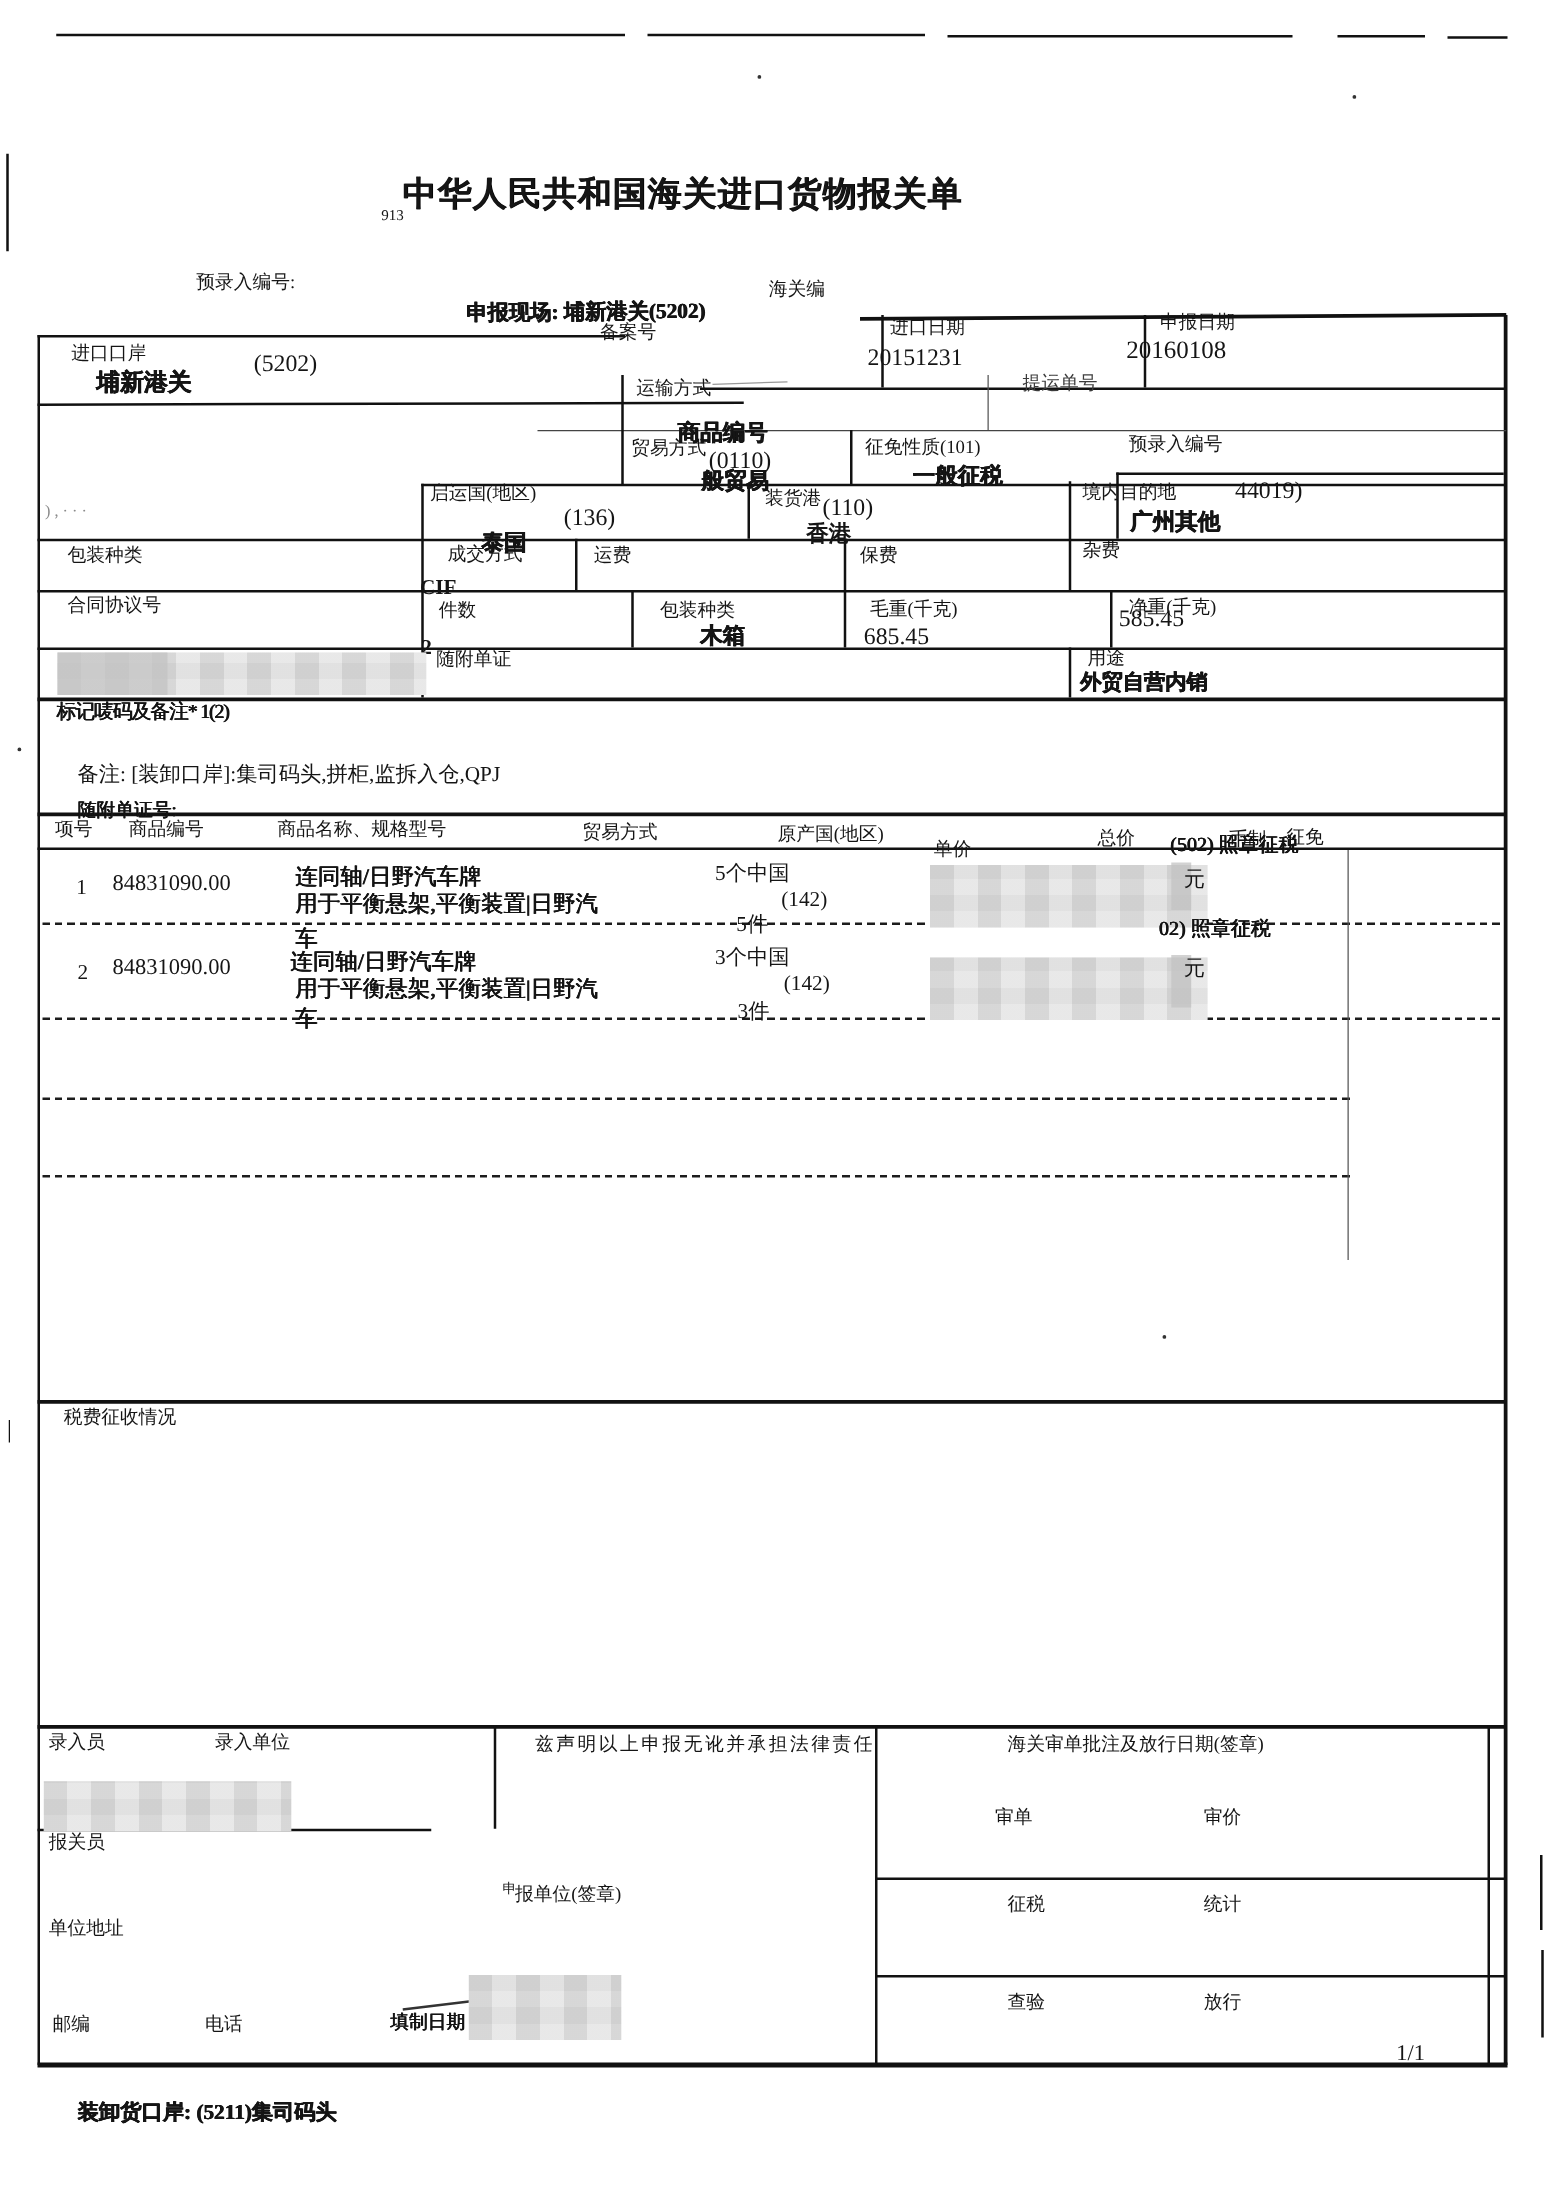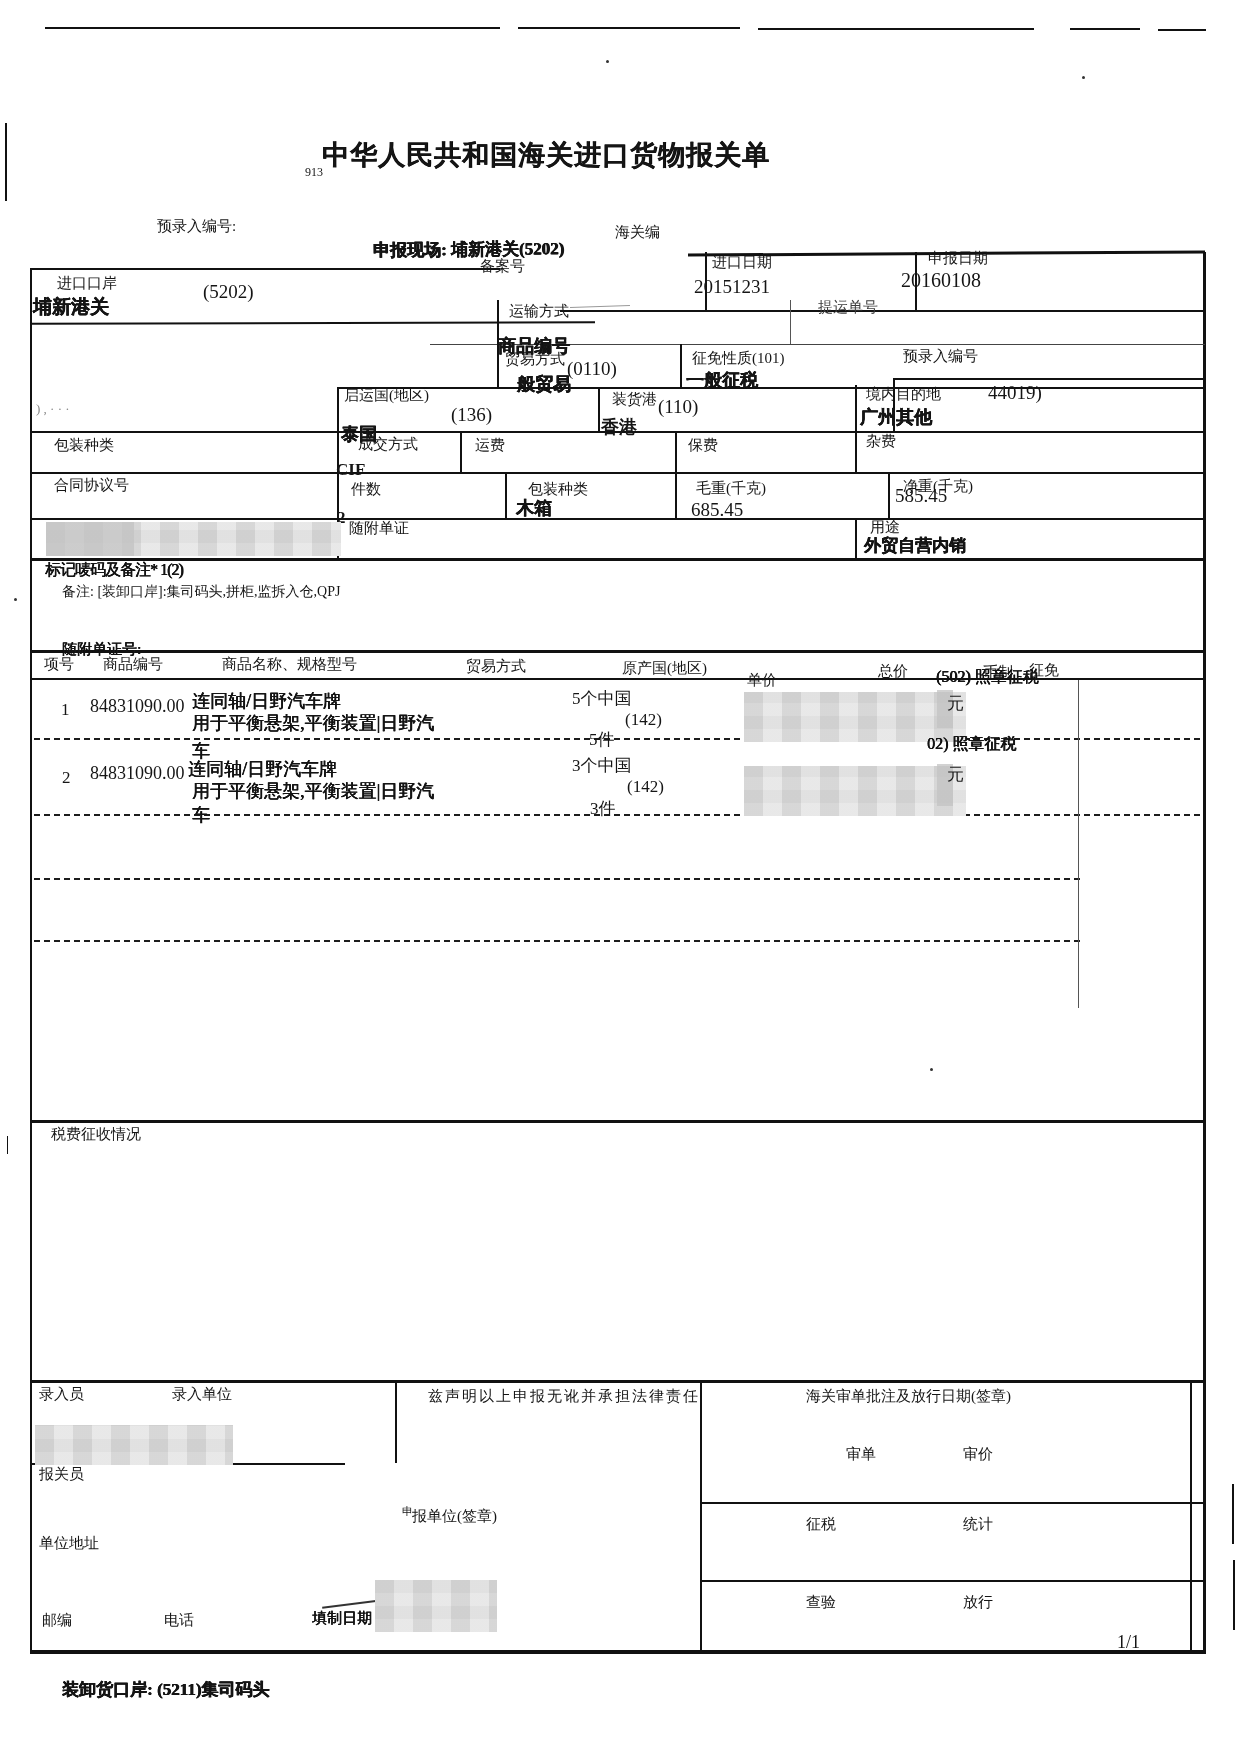--- a/index.html
+++ b/index.html
@@ -1,20 +1,20 @@
 <!DOCTYPE html>
 <html><head>
 <meta charset="utf-8">
 <style>
   html,body{margin:0;padding:0;background:#ffffff;}
   body{width:1240px;height:1754px;position:relative;overflow:hidden;
        font-family:"Liberation Serif","DejaVu Serif",serif;color:#151515;}
   .tx{position:absolute;white-space:nowrap;line-height:1.15;}
   .lbl{font-size:15px;}
-  .val{font-size:18px;font-weight:700;}
+  .val{font-size:18px;font-weight:700;margin-left:44px;}
   .num{font-size:19px;}
   .smudge{text-shadow:0 0 .5px #000, .6px 0 0 #222;}
   .hl{position:absolute;background:#111;}
   .vl{position:absolute;background:#111;}
   .dl{position:absolute;height:2px;
       background:repeating-linear-gradient(90deg,#1c1c1c 0 6px,transparent 6px 10px);}
   .mz{position:absolute;
       background-image:
         repeating-linear-gradient(90deg,rgba(190,190,190,.45) 0 19px,rgba(228,228,228,.45) 19px 38px),
         repeating-linear-gradient(0deg,#ececec 0 13px,#dfdfdf 13px 26px);}
@@ -141,21 +141,21 @@
 <div class="tx lbl" style="left:903px;top:478px">净重(千克)</div>
 <div class="tx num" style="left:895px;top:485px">585.45</div>
 
 <div class="mz" style="left:46px;top:522px;width:295px;height:34px"></div>
 <div class="mzdark" style="left:46px;top:522px;width:88px;height:34px"></div>
 <div class="tx lbl" style="left:349px;top:520px">随附单证</div>
 <div class="tx lbl" style="left:870px;top:519px">用途</div>
 <div class="tx smudge" style="left:864px;top:536px;font-size:17px;font-weight:700">外贸自营内销</div>
 
 <div class="tx smudge" style="left:45px;top:561px;font-size:16px;letter-spacing:-1px">标记唛码及备注* 1(2)</div>
-<div class="tx" style="left:62px;top:584px;font-size:14px">备注: [装卸口岸]:集司码头,拼柜,监拆入仓,QPJ</div>
+<div class="tx" style="left:62px;top:610px;font-size:17px">备注: [装卸口岸]:集司码头,拼柜,监拆入仓,QPJ</div>
 <div class="tx lbl smudge" style="left:62px;top:641px">随附单证号:</div>
 
 <div class="tx lbl" style="left:44px;top:656px">项号</div>
 <div class="tx lbl" style="left:103px;top:656px">商品编号</div>
 <div class="tx lbl" style="left:222px;top:656px">商品名称、规格型号</div>
 <div class="tx lbl" style="left:466px;top:658px">贸易方式</div>
 <div class="tx lbl" style="left:622px;top:660px">原产国(地区)</div>
 <div class="tx lbl" style="left:747px;top:672px">单价</div>
 <div class="tx lbl" style="left:878px;top:663px">总价</div>
 <div class="tx lbl" style="left:983px;top:664px">币制</div>
@@ -197,21 +197,21 @@
 <div class="tx" style="left:402px;top:1505px;font-size:11px">申</div>
 <div class="tx lbl" style="left:412px;top:1508px">报单位(签章)</div>
 <div class="tx lbl" style="left:39px;top:1535px">单位地址</div>
 <div class="tx lbl" style="left:42px;top:1612px">邮编</div>
 <div class="tx lbl" style="left:164px;top:1612px">电话</div>
 <div class="tx lbl smudge" style="left:312px;top:1610px">填制日期</div>
 <div class="hl" style="left:322px;top:1603px;width:60px;height:2px;background:#333;transform:rotate(-7deg)"></div>
 <div class="mz" style="left:375px;top:1580px;width:122px;height:52px"></div>
 
 <div class="tx lbl" style="left:806px;top:1388px">海关审单批注及放行日期(签章)</div>
-<div class="tx lbl" style="left:846px;top:1446px">审单</div>
+<div class="tx lbl" style="left:796px;top:1446px">审单</div>
 <div class="tx lbl" style="left:963px;top:1446px">审价</div>
 <div class="tx lbl" style="left:806px;top:1516px">征税</div>
 <div class="tx lbl" style="left:963px;top:1516px">统计</div>
 <div class="tx lbl" style="left:806px;top:1594px">查验</div>
 <div class="tx lbl" style="left:963px;top:1594px">放行</div>
 <div class="tx" style="left:1117px;top:1632px;font-size:18px">1/1</div>
 
 <div class="tx smudge" style="left:62px;top:1680px;font-size:17px;font-weight:700">装卸货口岸:  (5211)集司码头</div>
 
 </body></html>

